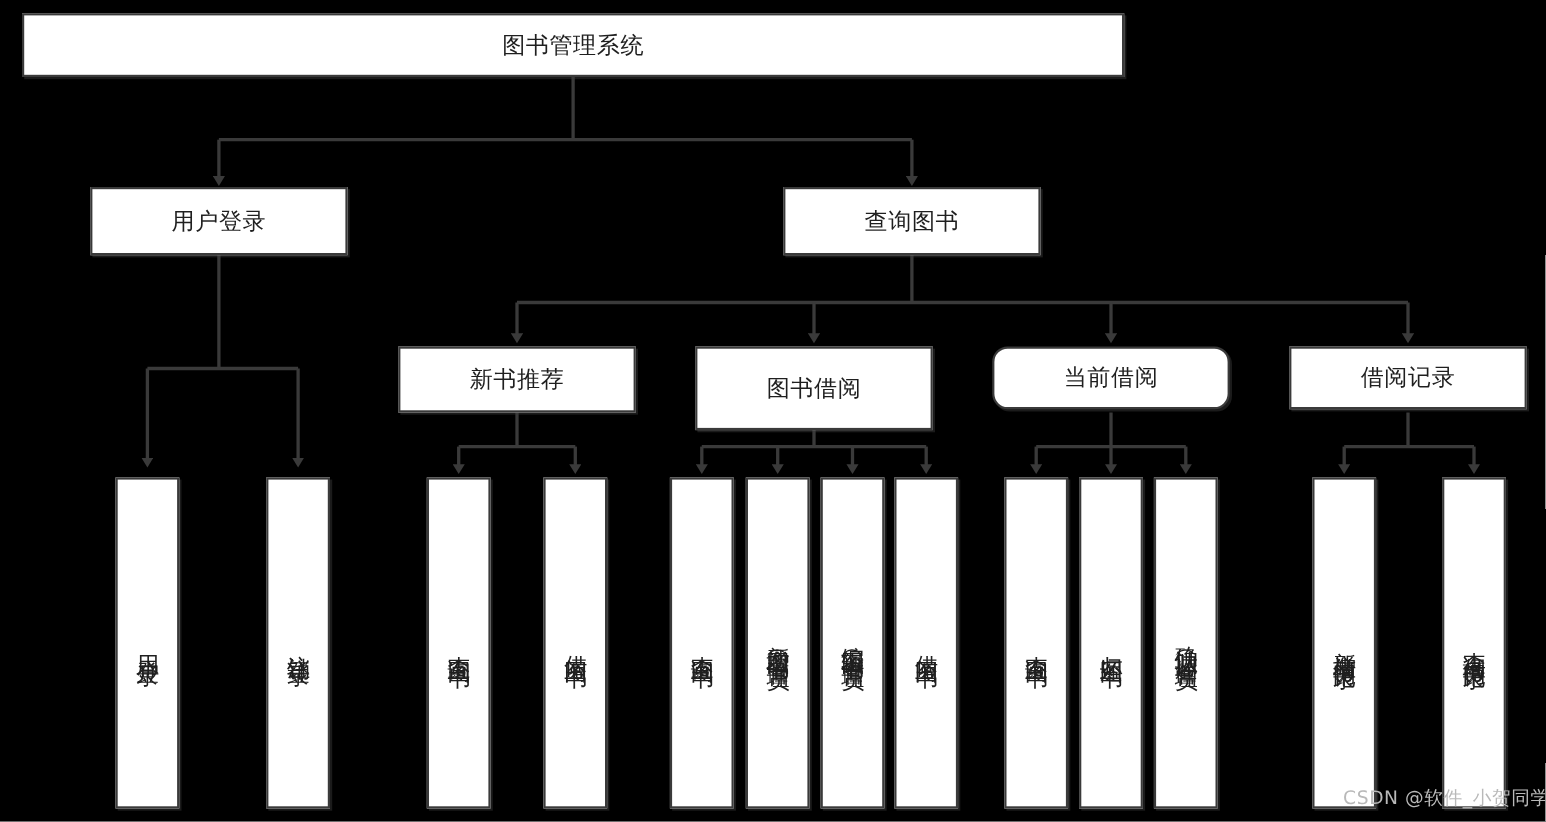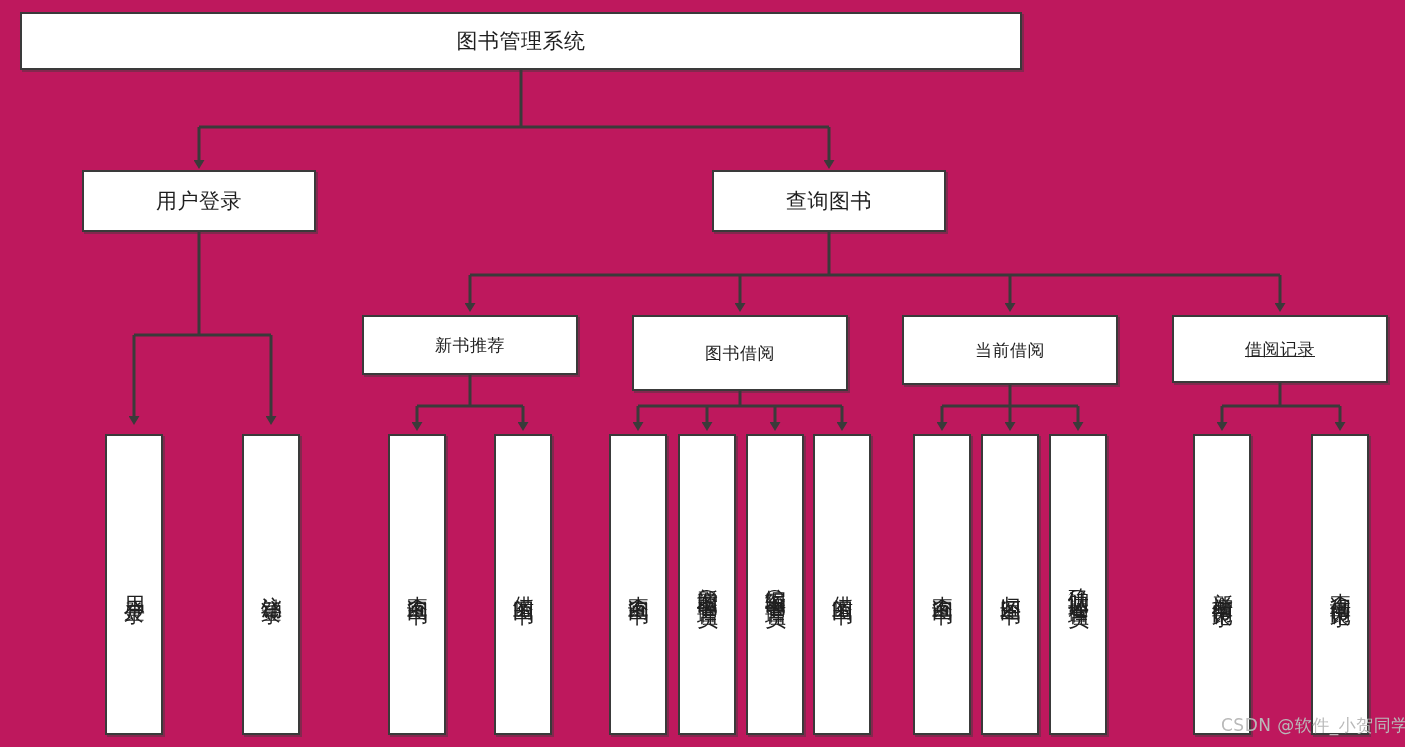--- a/index.html
+++ b/index.html
@@ -7,21 +7,21 @@
     padding: 0;
     background: #ffffff;
   }
   body {
     font-family: "DejaVu Sans", "Liberation Sans", sans-serif;
   }
   #canvas {
     position: relative;
     width: 1405px;
     height: 747px;
-    background: #be185d;
+    background: #000000;
     overflow: hidden;
   }
   svg.edges {
     position: absolute;
     left: 0;
     top: 0;
     width: 1405px;
     height: 747px;
     pointer-events: none;
   }
@@ -44,21 +44,21 @@
     color: #1f1f1f;
   }
   .node.vertical .label {
     writing-mode: vertical-rl;
     text-orientation: upright;
     letter-spacing: 3px;
     font-size: 21px;
   }
   .node.root .label { font-size: 21px; }
   .node.lvl2 .label { font-size: 21px; }
-  .node.lvl3 .label { font-size: 17px; }
+  .node.lvl3 .label { font-size: 21px; }
 
   .watermark {
     position: absolute;
     font-size: 17px;
     color: #b9b9b9;
     white-space: nowrap;
     letter-spacing: 0.5px;
     pointer-events: none;
   }
 </style>
@@ -129,24 +129,24 @@
   <div class="node lvl2" style="left:712px; top:170px; width:234px; height:62px;">
     <span class="label">查询图书</span>
   </div>
 
   <div class="node lvl3" style="left:362px; top:315px; width:216px; height:60px;">
     <span class="label">新书推荐</span>
   </div>
   <div class="node lvl3" style="left:632px; top:315px; width:216px; height:76px;">
     <span class="label">图书借阅</span>
   </div>
-  <div class="node lvl3" style="left:902px; top:315px; width:216px; height:70px;">
+  <div class="node lvl3" style="left:902px; top:315px; width:216px; height:57px;border-radius:14px;">
     <span class="label">当前借阅</span>
   </div>
-  <div class="node lvl3" style="left:1172px; top:315px; width:216px; height:68px;text-decoration:underline;">
+  <div class="node lvl3" style="left:1172px; top:315px; width:216px; height:57px;">
     <span class="label">借阅记录</span>
   </div>
 
   <div class="node vertical" style="left:105px; top:434px; width:58px; height:301px;">
     <span class="label">用户登录</span>
   </div>
   <div class="node vertical" style="left:242px; top:434px; width:58px; height:301px;">
     <span class="label">注销登录</span>
   </div>
 

